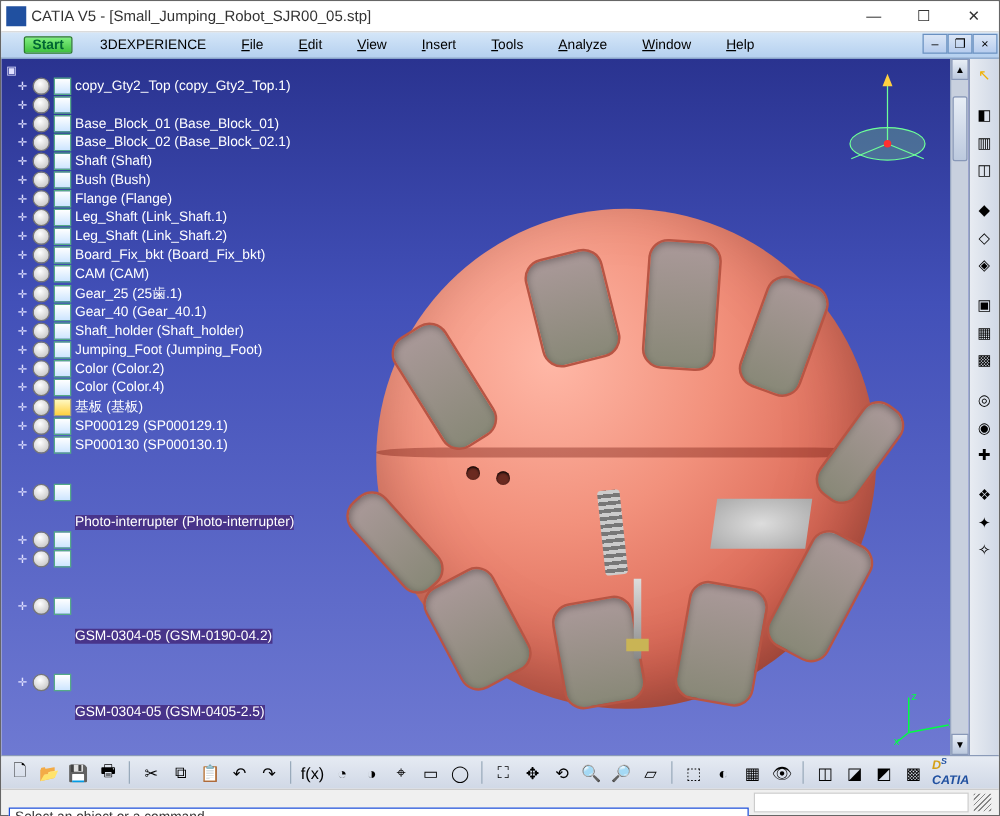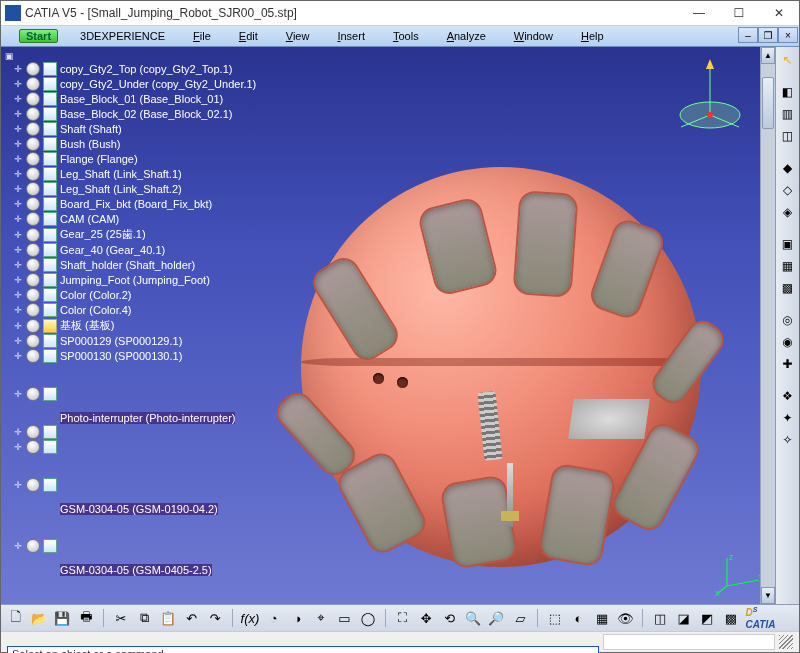--- a/index.html
+++ b/index.html
@@ -124,21 +124,20 @@
             <div class="item">
               <span class="expander">✛</span>
               <span class="gear"></span>
               <span class="docicon"></span>
               <span class="label">copy_Gty2_Top (copy_Gty2_Top.1)</span>
             </div>
             <div class="item">
               <span class="expander">✛</span>
               <span class="gear"></span>
               <span class="docicon"></span>
-              <span class="label">copy_Gty2_Under (copy_Gty2_Under.1)</span>
             </div>
             <div class="item">
               <span class="expander">✛</span>
               <span class="gear"></span>
               <span class="docicon"></span>
               <span class="label">Base_Block_01 (Base_Block_01)</span>
             </div>
             <div class="item">
               <span class="expander">✛</span>
               <span class="gear"></span>
@@ -351,21 +350,21 @@
     <div class="tbtn">📂</div>
     <div class="tbtn">💾</div>
     <div class="tbtn">🖶</div>
     <div class="vsep"></div>
     <div class="tbtn">✂</div>
     <div class="tbtn">⧉</div>
     <div class="tbtn">📋</div>
     <div class="tbtn">↶</div>
     <div class="tbtn">↷</div>
     <div class="vsep"></div>
-    <div class="tbtn" style="font-style:italic;">f(x)</div>
+    <div class="tbtn" style="">f(x)</div>
     <div class="tbtn">◔</div>
     <div class="tbtn">◑</div>
     <div class="tbtn">⌖</div>
     <div class="tbtn">▭</div>
     <div class="tbtn">◯</div>
     <div class="vsep"></div>
     <div class="tbtn">⛶</div>
     <div class="tbtn">✥</div>
     <div class="tbtn">⟲</div>
     <div class="tbtn">🔍</div>

